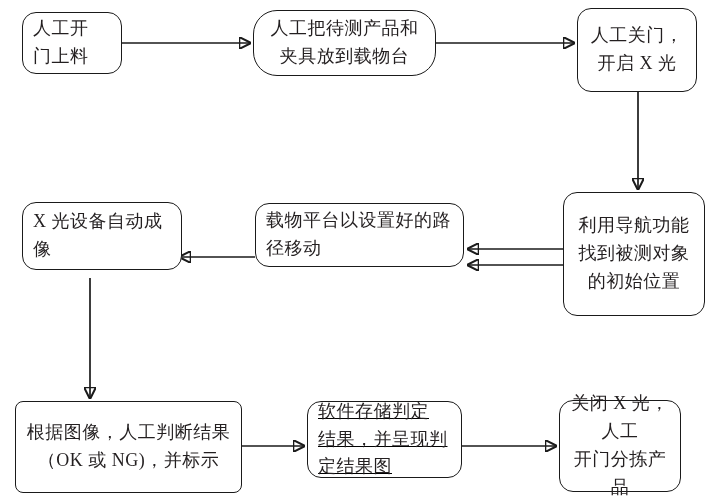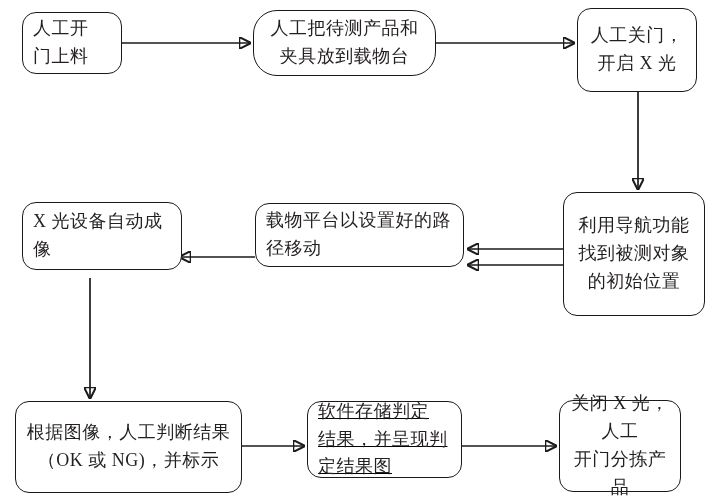--- a/index.html
+++ b/index.html
@@ -111,21 +111,21 @@
   <div class="node left" style="left:255px; top:203px; width:209px; height:64px;">
     <span class="label">载物平台以设置好的路
 径移动</span>
   </div>
 
   <div class="node left" style="left:16px; top:202px; width:160px; height:68px;margin-left:6px;">
     <span class="label">X 光设备自动成
 像</span>
   </div>
 
-  <div class="node center" style="left:15px; top:401px; width:227px; height:92px;">
+  <div class="node center" style="left:15px; top:401px; width:227px; height:92px;border-radius:8px;">
     <span class="label">根据图像，人工判断结果
 （OK 或 NG)，并标示</span>
   </div>
 
   <div class="node left" style="left:307px; top:401px; width:155px; height:77px;text-decoration:underline;">
     <span class="label">软件存储判定
 结果，并呈现判
 定结果图</span>
   </div>
 

